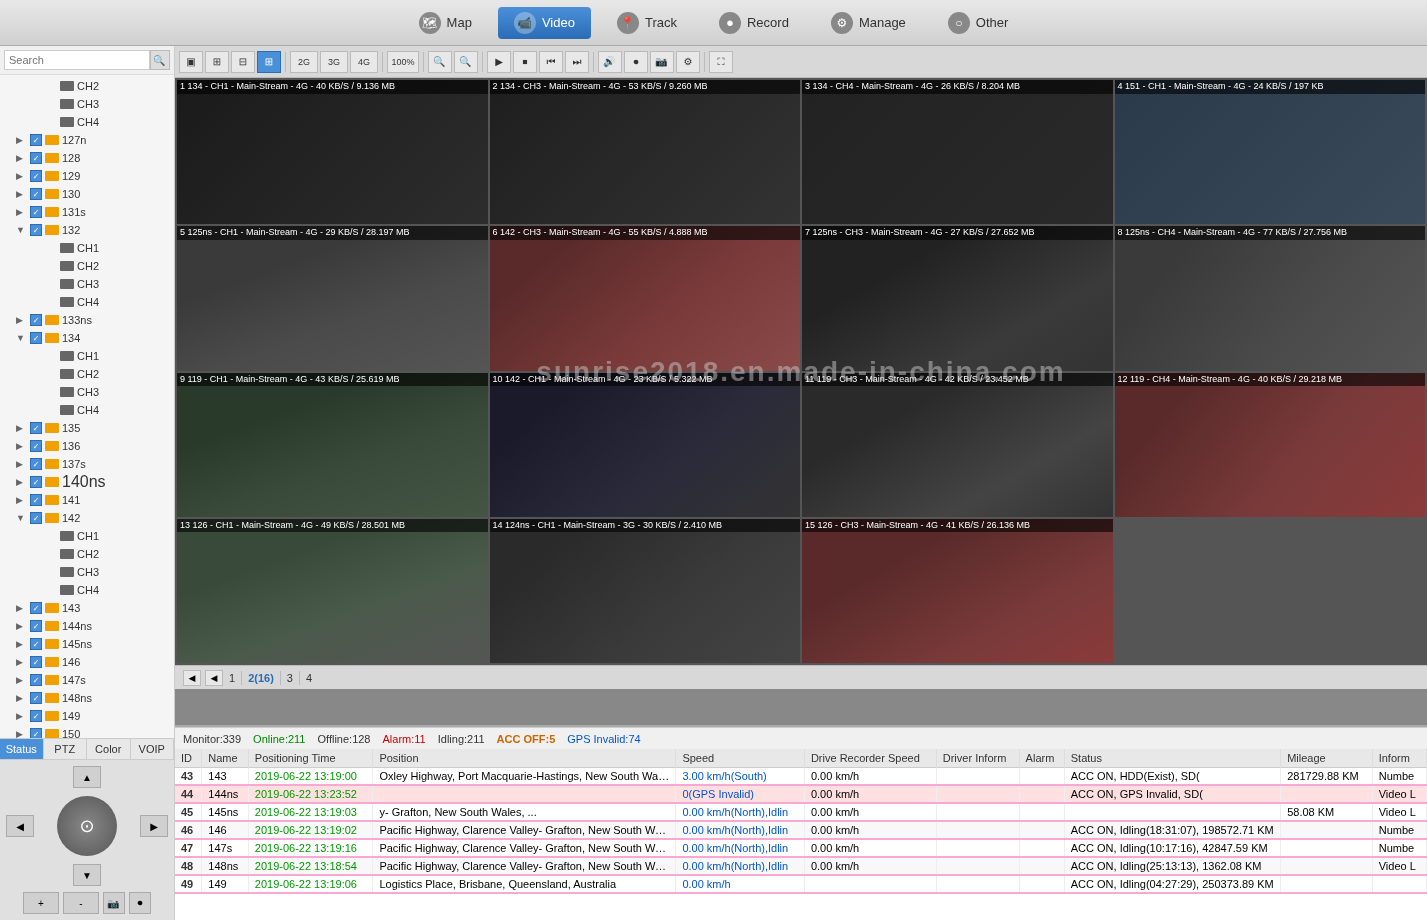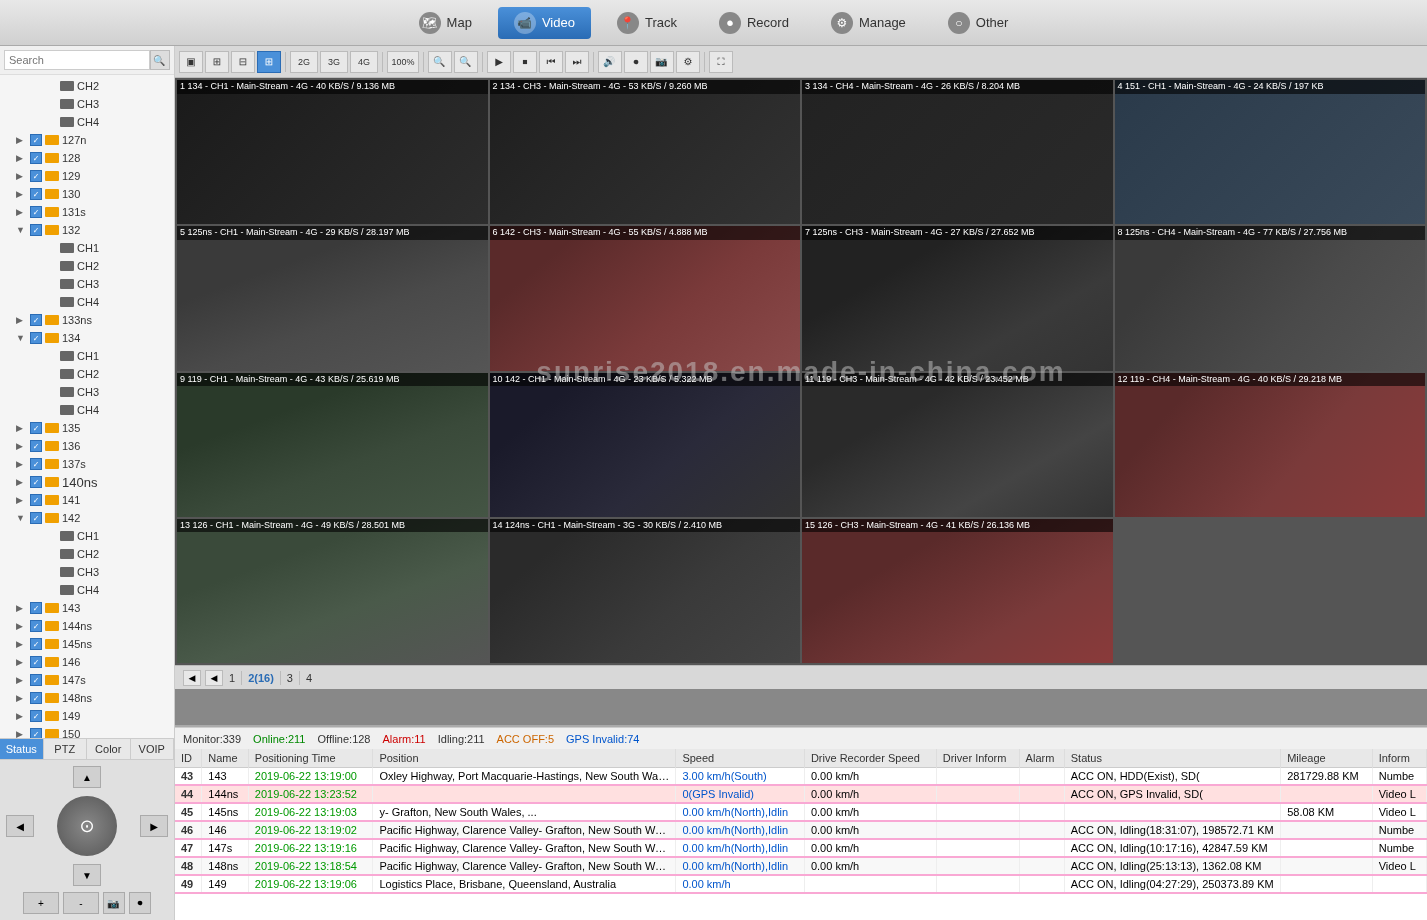--- a/index.html
+++ b/index.html
@@ -232,21 +232,21 @@
       padding: 0 8px;
       gap: 12px;
       border-top: 1px solid #ccc;
       font-size: 11px;
       flex-shrink: 0;
     }
     .status-item { color: #333; }
     .status-item.red { color: #cc0000; }
     .status-item.green { color: #008800; }
     .status-item.blue { color: #0055cc; }
-    .status-item.orange { color: #cc6600; }
+    .status-item.orange { color: #cc6600; font-weight: bold; }
     .data-table {
       width: 100%;
       border-collapse: collapse;
       font-size: 11px;
       flex-shrink: 0;
     }
     .data-table thead tr {
       background: #e8e8e8;
       border-bottom: 1px solid #ccc;
     }
@@ -485,21 +485,21 @@
         <div class="tree-item" style="margin-left: 12px;">
           <span class="expander">▶</span>
           <span class="checkbox checked">✓</span>
           <span style="width: 14px; height: 10px; background: rgb(240, 160, 0); border-radius: 1px; margin-right: 3px; display: inline-block; flex-shrink: 0;"></span>
           <span style="font-size: 11px;">137s</span>
         </div>
         <div class="tree-item" style="margin-left: 12px;">
           <span class="expander">▶</span>
           <span class="checkbox checked">✓</span>
           <span style="width: 14px; height: 10px; background: rgb(240, 160, 0); border-radius: 1px; margin-right: 3px; display: inline-block; flex-shrink: 0;"></span>
-          <span style="font-size: 13px; text-align: center;">140ns</span>
+          <span style="font-size: 16px; text-align: center;">140ns</span>
         </div>
         <div class="tree-item" style="margin-left: 12px;">
           <span class="expander">▶</span>
           <span class="checkbox checked">✓</span>
           <span style="width: 14px; height: 10px; background: rgb(240, 160, 0); border-radius: 1px; margin-right: 3px; display: inline-block; flex-shrink: 0;"></span>
           <span style="font-size: 11px;">141</span>
         </div>
         <div class="tree-item" style="margin-left: 12px;">
           <span class="expander">▼</span>
           <span class="checkbox checked">✓</span>

